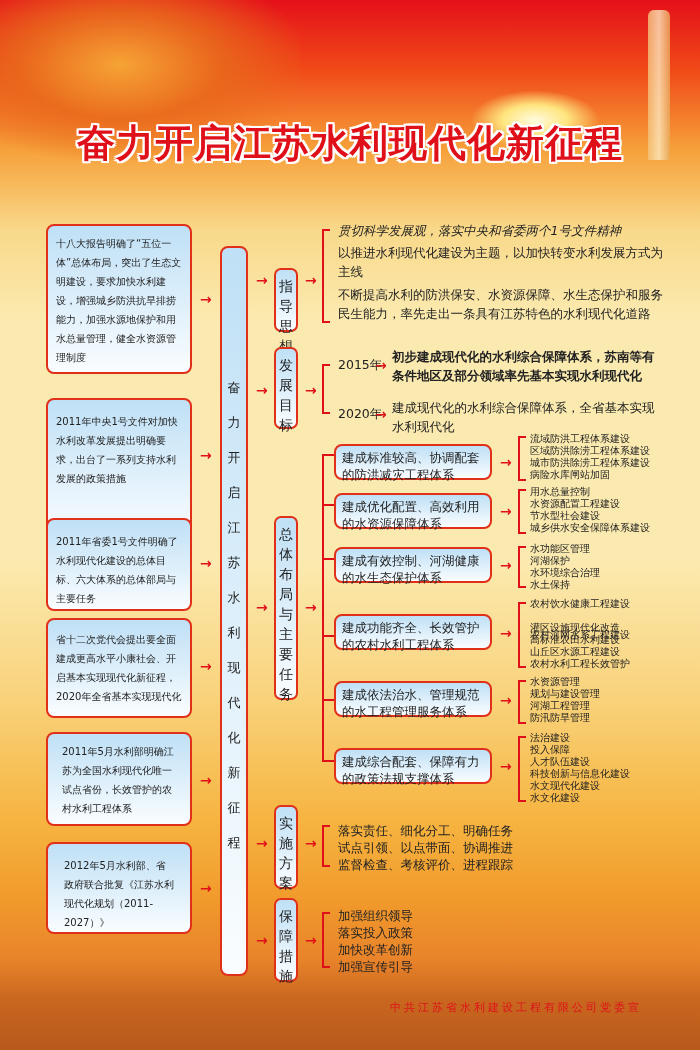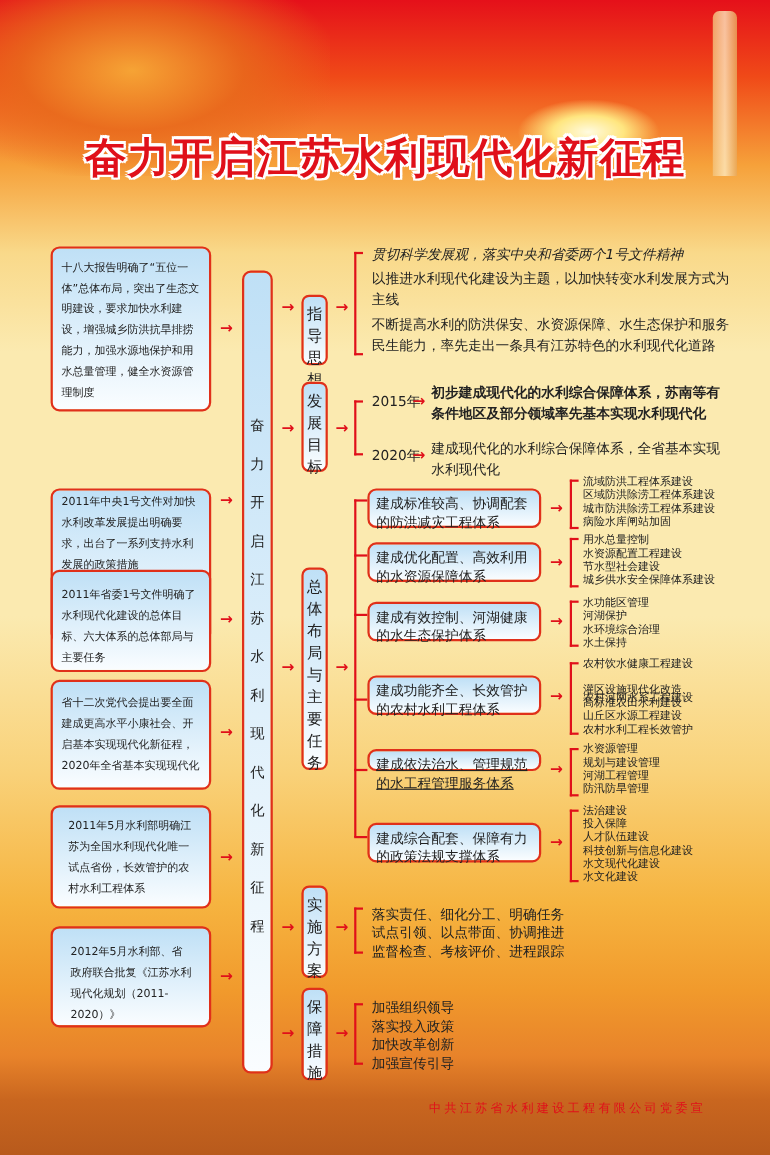--- a/index.html
+++ b/index.html
@@ -37,33 +37,33 @@
 
 <div class="wall"></div>
 <div class="sun"></div>
 <div class="pillar"></div>
 
 <div class="title">奋力开启江苏水利现代化新征程</div>
 
 <div class="lbox" style="top:224px;height:150px;">十八大报告明确了“五位一体”总体布局，突出了生态文明建设，要求加快水利建设，增强城乡防洪抗旱排捞能力，加强水源地保护和用水总量管理，健全水资源管理制度</div>
 <div class="arrow" style="left:200px;top:292px;">→</div>
 
-<div class="lbox" style="top:398px;height:140px;padding-top:1px;margin-top:46px;">2011年中央1号文件对加快水利改革发展提出明确要求，出台了一系列支持水利发展的政策措施</div>
+<div class="lbox" style="top:398px;height:140px;padding-top:12px;">2011年中央1号文件对加快水利改革发展提出明确要求，出台了一系列支持水利发展的政策措施</div>
 <div class="arrow" style="left:200px;top:448px;">→</div>
 
 <div class="lbox" style="top:518px;height:93px;padding-top:12px;">2011年省委1号文件明确了水利现代化建设的总体目标、六大体系的总体部局与主要任务</div>
 <div class="arrow" style="left:200px;top:556px;">→</div>
 
 <div class="lbox" style="top:618px;height:100px;padding-top:10px;">省十二次党代会提出要全面建成更高水平小康社会、开启基本实现现代化新征程，2020年全省基本实现现代化</div>
 <div class="arrow" style="left:200px;top:659px;">→</div>
 
 <div class="lbox" style="top:732px;height:94px;padding:8px 14px;">2011年5月水利部明确江苏为全国水利现代化唯一试点省份，长效管护的农村水利工程体系</div>
 <div class="arrow" style="left:200px;top:773px;">→</div>
 
-<div class="lbox" style="top:842px;height:92px;padding:12px 16px;">2012年5月水利部、省政府联合批复《江苏水利现代化规划（2011-2020）》</div>
+<div class="lbox" style="top:842px;height:92px;padding:12px 16px;">2012年5月水利部、省政府联合批复《江苏水利现代化规划（2011-2027）》</div>
 <div class="arrow" style="left:200px;top:881px;">→</div>
 
 <div class="spine">
   <div class="spine-text" style="word-break:break-all;">奋力开启江苏水利现代化新征程</div>
 </div>
 
 <div class="arrow" style="left:256px;top:273px;">→</div>
 <div class="cat" style="top:236px;height:64px;margin-top:32px;">指导思想</div>
 <div class="arrow" style="left:305px;top:273px;">→</div>
 <div class="bracket" style="left:322px;top:229px;height:94px;"></div>
@@ -120,21 +120,21 @@
 <div class="sub" style="top:614px;height:36px;">建成功能齐全、长效管护的农村水利工程体系</div>
 <div class="arrow" style="left:500px;top:626px;">→</div>
 <div class="bracket" style="left:518px;top:602px;height:66px;"></div>
 <div class="leaf" style="top:598px;">农村饮水健康工程建设</div>
 <div class="leaf" style="top:629px;">农村河网水系工程建设</div>
 <div class="leaf" style="top:622px;">灌区设施现代化改造</div>
 <div class="leaf" style="top:634px;">高标准农田水利建设</div>
 <div class="leaf" style="top:646px;">山丘区水源工程建设</div>
 <div class="leaf" style="top:658px;">农村水利工程长效管护</div>
 
-<div class="sub" style="top:681px;height:20px;text-decoration:underline;">建成依法治水、管理规范的水工程管理服务体系</div>
+<div class="sub" style="top:681px;height:36px;">建成依法治水、管理规范的水工程管理服务体系</div>
 <div class="arrow" style="left:500px;top:693px;">→</div>
 <div class="bracket" style="left:518px;top:680px;height:44px;"></div>
 <div class="leaf" style="top:676px;">水资源管理</div>
 <div class="leaf" style="top:688px;">规划与建设管理</div>
 <div class="leaf" style="top:700px;">河湖工程管理</div>
 <div class="leaf" style="top:712px;">防汛防旱管理</div>
 
 <div class="sub" style="top:748px;height:36px;">建成综合配套、保障有力的政策法规支撑体系</div>
 <div class="arrow" style="left:500px;top:759px;">→</div>
 <div class="bracket" style="left:518px;top:736px;height:66px;"></div>

